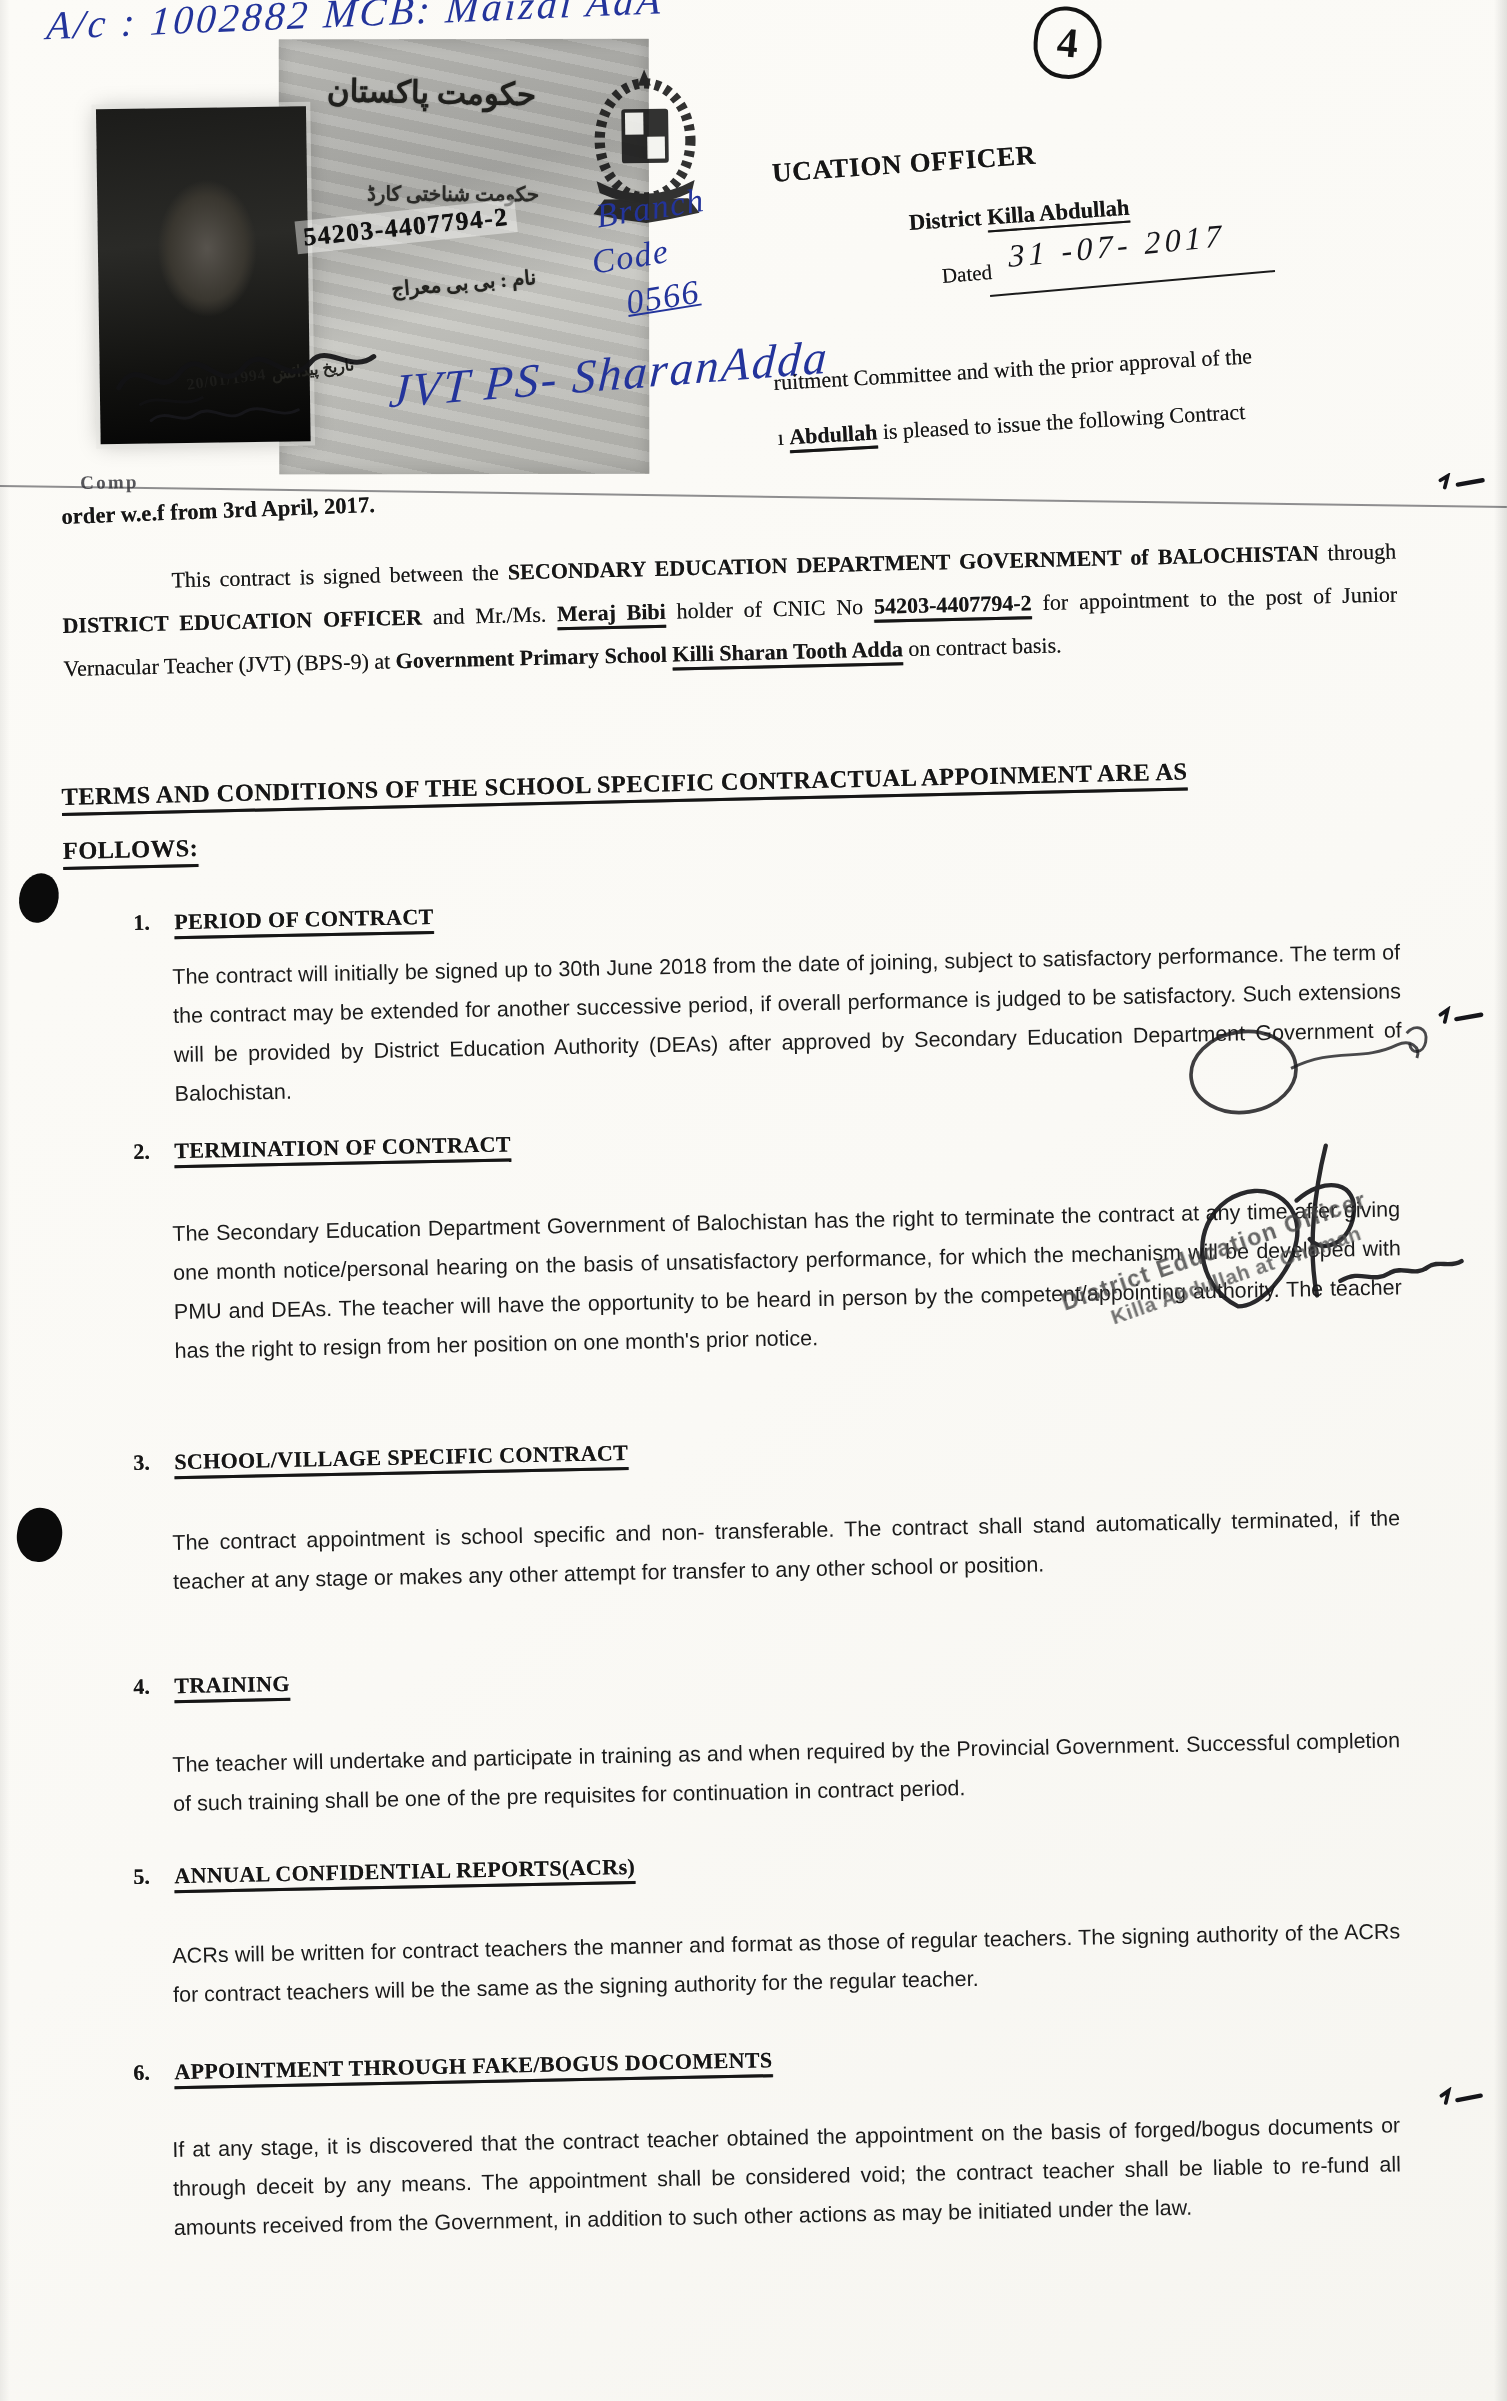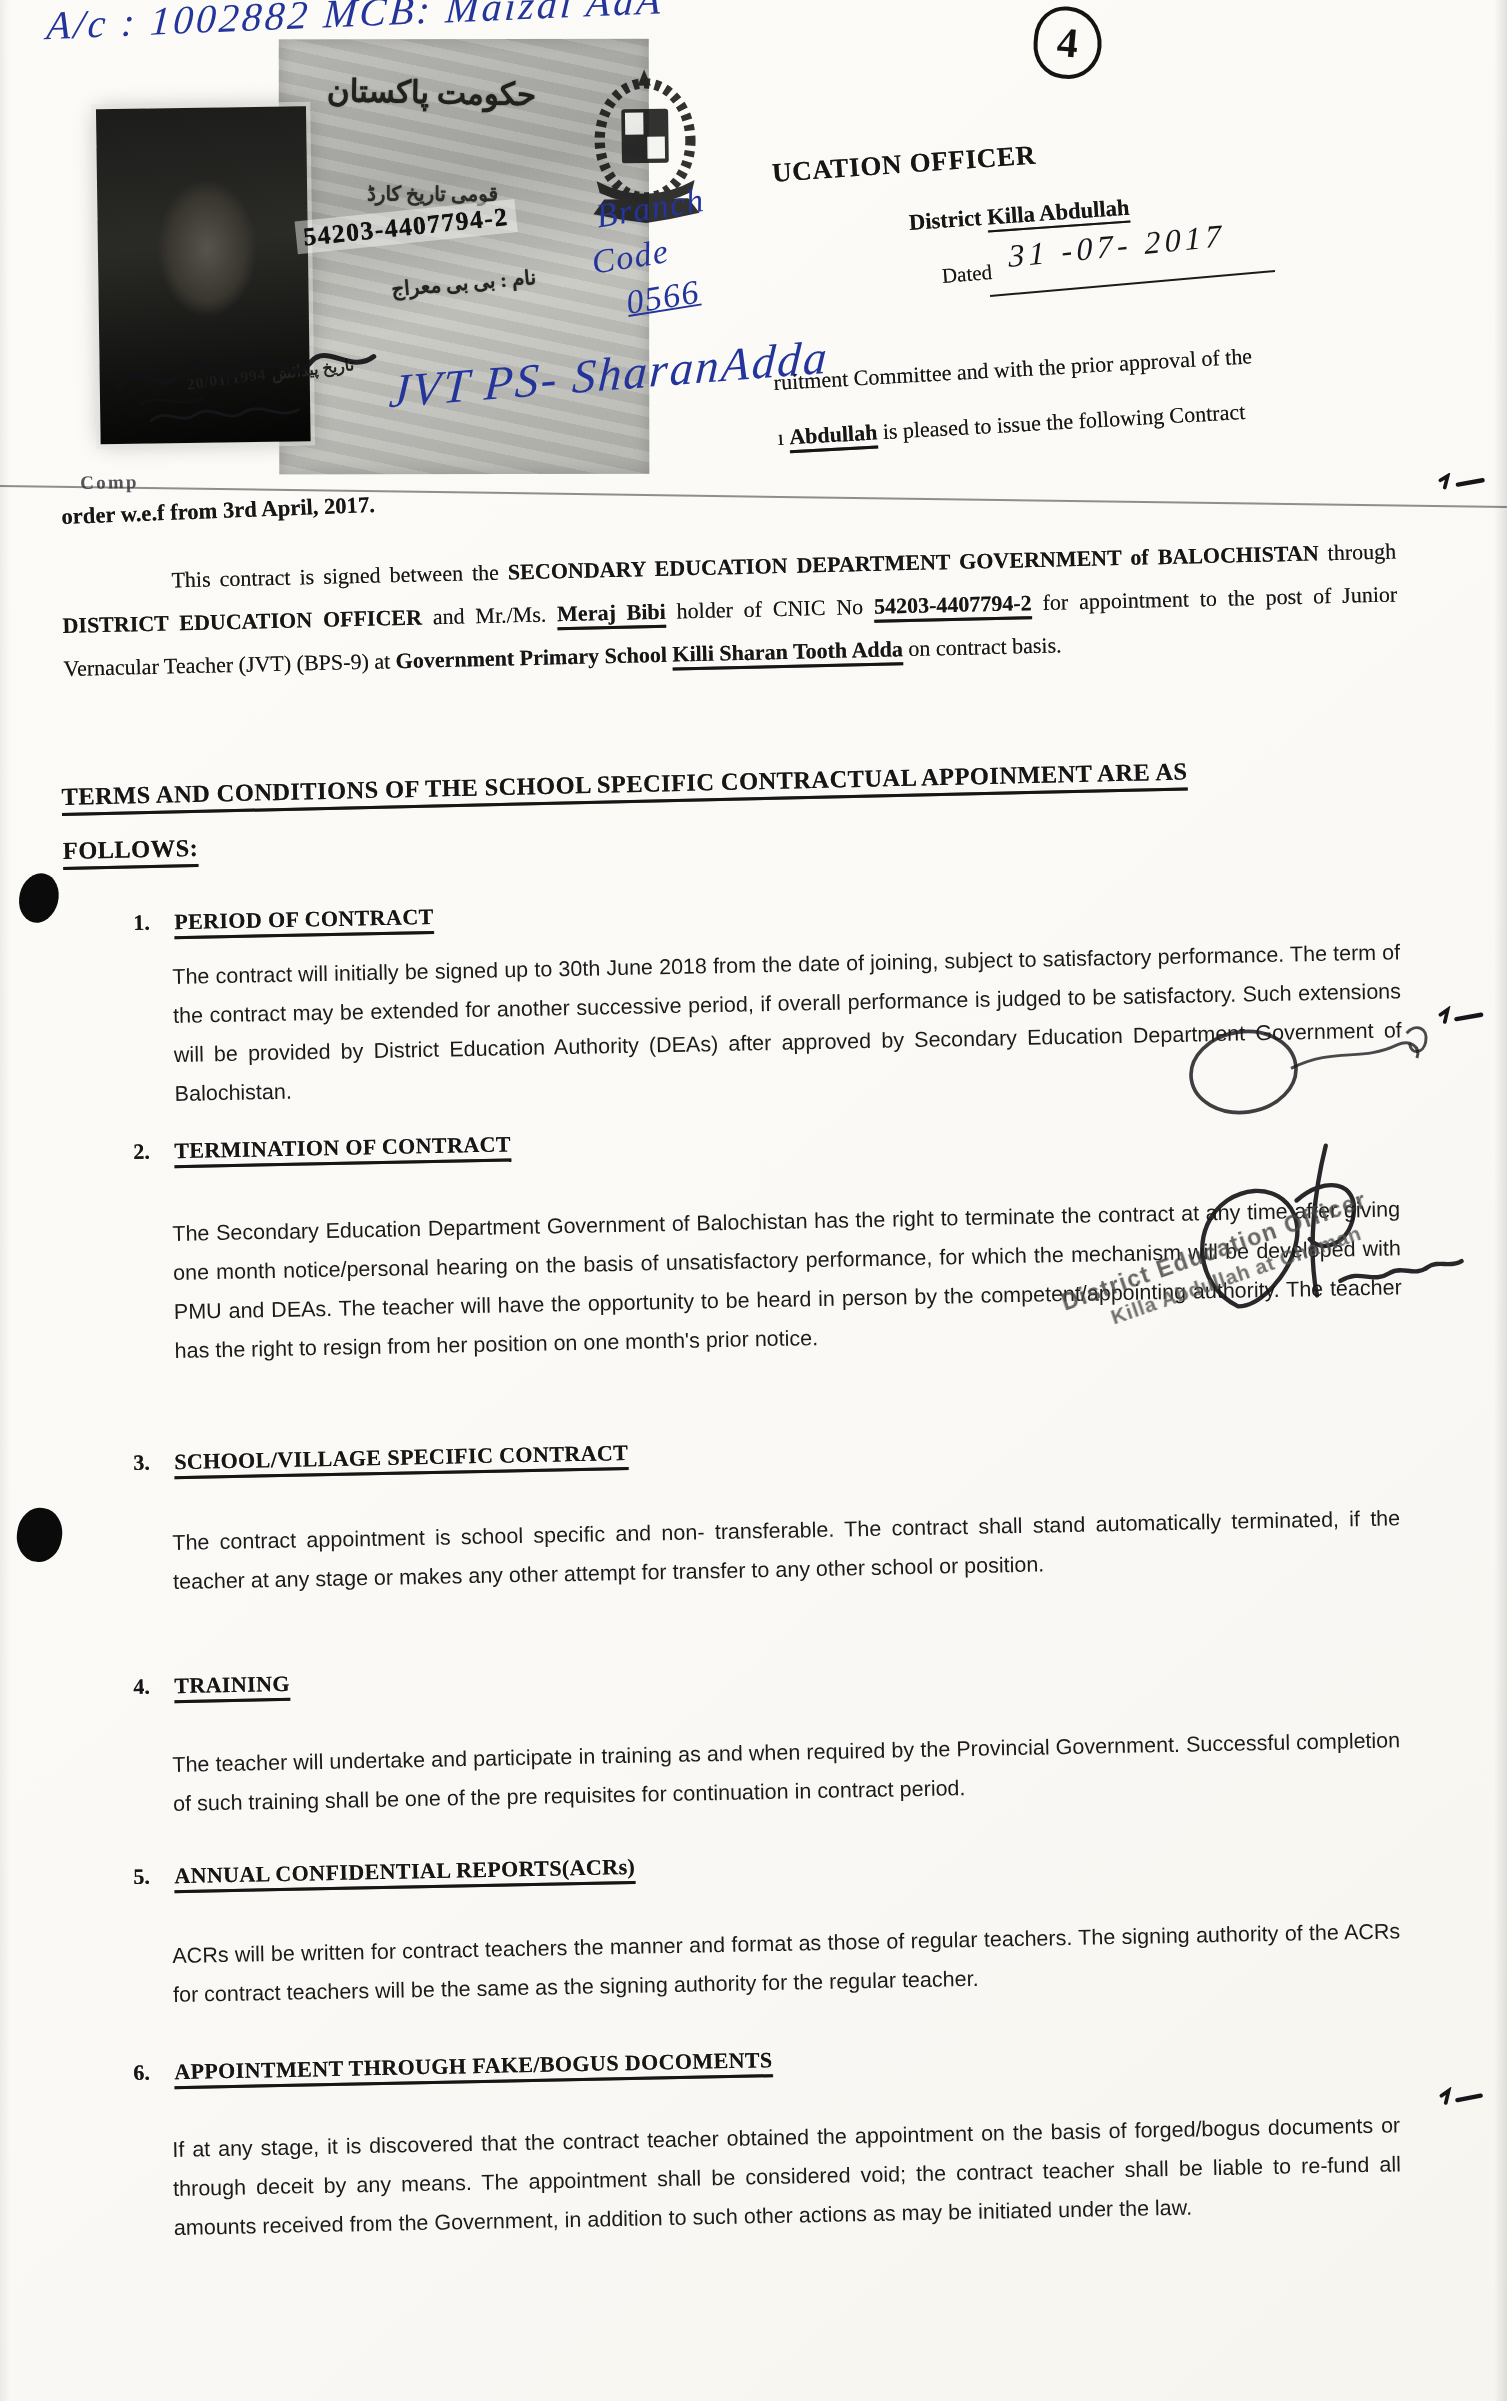--- a/index.html
+++ b/index.html
@@ -112,21 +112,21 @@
   <div class="abs mcb-underline"></div>
 
   <div class="abs circle4">
     <span>4</span>
   </div>
 
   <div class="abs card">
     <div class="card-gray"></div>
     <div class="photo"></div>
     <div class="abs card-t1">حکومت پاکستان</div>
-    <div class="abs card-t2">قومی تاریخ کارڈ</div>
+    <div class="abs card-t2">حکومت شناختی کارڈ</div>
     <div class="abs card-cnic">54203-4407794-2</div>
     <div class="abs card-t3">نام : بی بی معراج</div>
     <div class="abs dob">20/01/1994</div>
     <div class="abs dob-label">تاریخ پیدائش</div>
 
     <svg class="squiggle" style="left:542px;top:31px;" width="128" height="172" viewBox="0 0 175 235">
       <g fill="#161616" opacity=".88">
         <path d="M87 8 L96 30 L78 30 Z"></path>
         <ellipse cx="87" cy="105" rx="62" ry="78" fill="none" stroke="#161616" stroke-width="14" stroke-dasharray="8 7"></ellipse>
         <rect x="55" y="62" width="64" height="74" rx="4"></rect>

